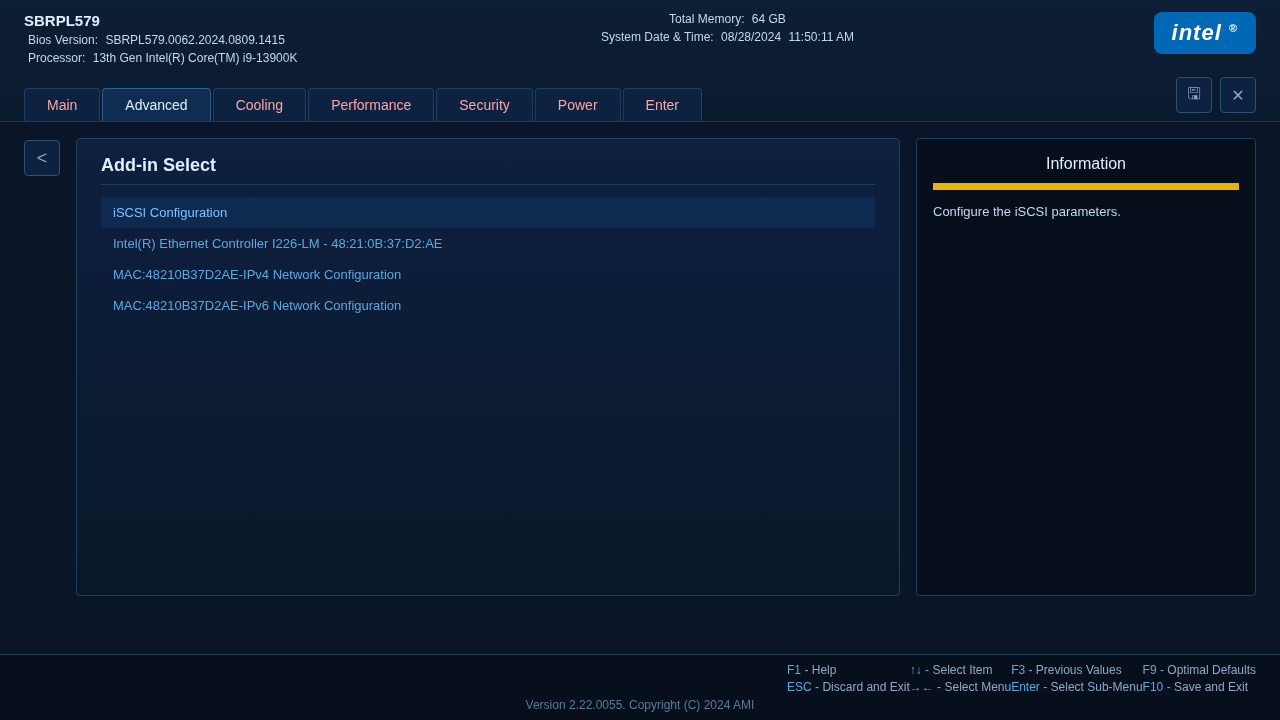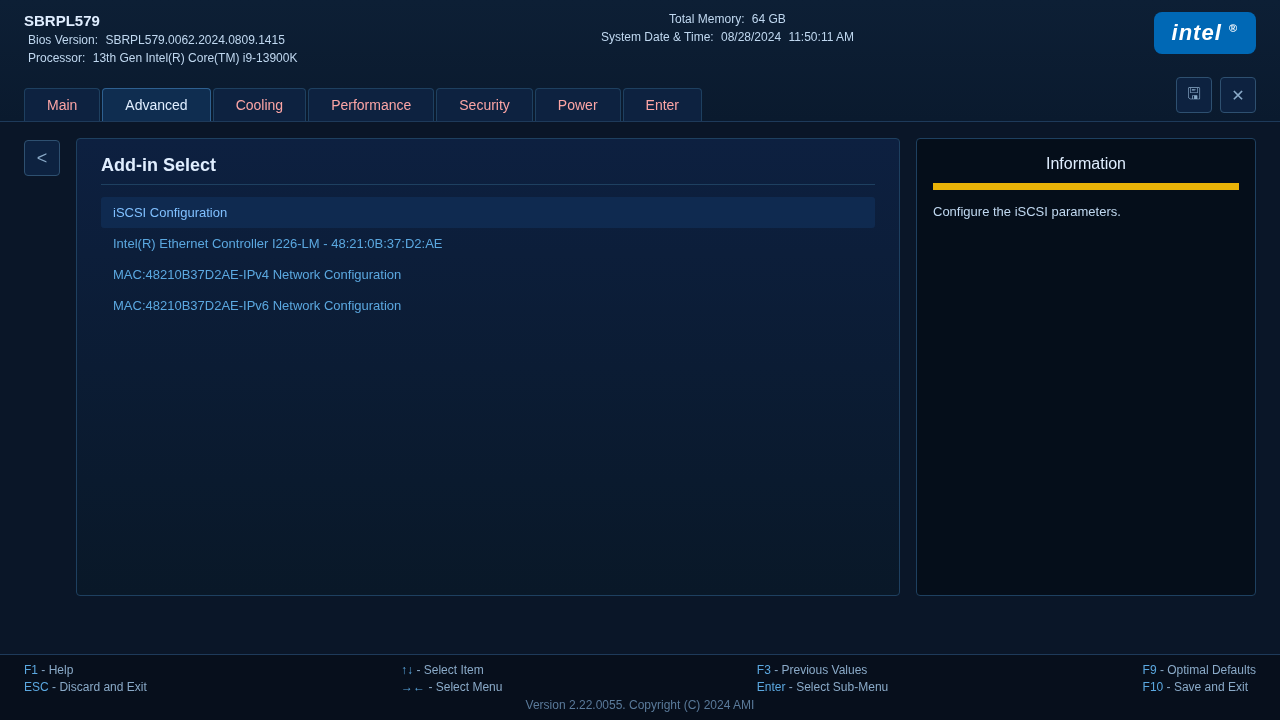--- a/index.html
+++ b/index.html
@@ -202,21 +202,21 @@
       bottom: 0;
       left: 0;
       right: 0;
       background: #070f1c;
       border-top: 1px solid #1e3a5a;
       padding: 8px 24px;
     }
 
     .footer-keys {
       display: flex;
-      justify-content: space-between;
+      justify-content: flex-end;
       margin-bottom: 4px;
     }
 
     .footer-col {
       display: flex;
       flex-direction: column;
       gap: 3px;
     }
 
     .footer-key {

